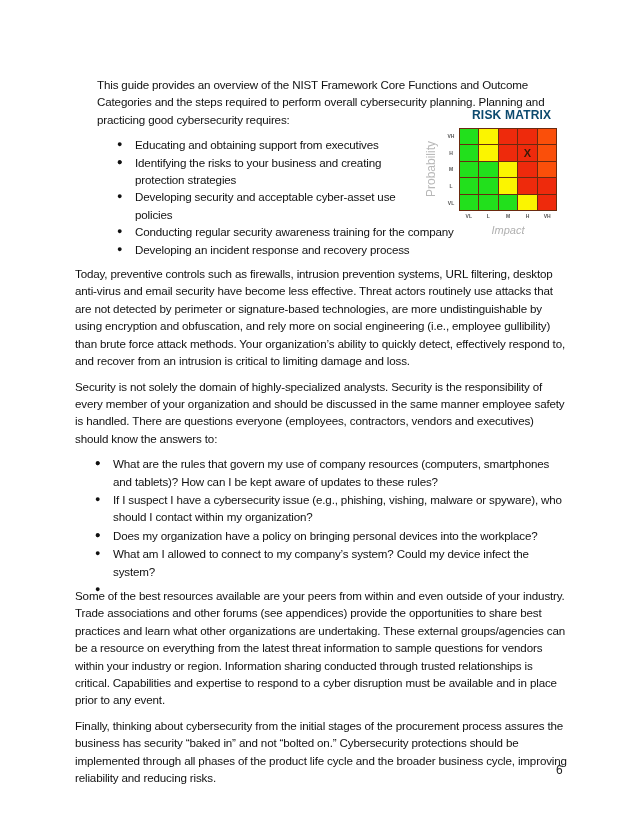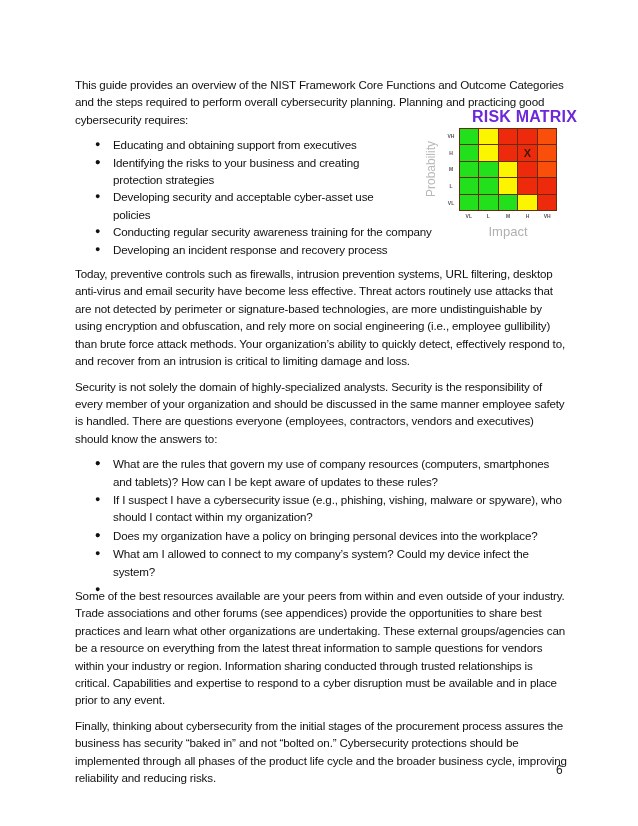--- a/index.html
+++ b/index.html
@@ -45,20 +45,21 @@
     margin: 0;
   }
   li .bullet {
     position: absolute;
     left: 20px;
     top: 0;
     font-size: 9px;
   }
   .intro-wrap {
     position: relative;
+    margin-left: 22px;
   }
   .list-narrow li {
     width: 300px;
   }
   .list-wide {
     margin-top: 2px;
   }
   .list-wide li {
     margin-bottom: 1px;
   }
@@ -72,22 +73,22 @@
     height: 136px;
   }
   .rm-title {
     position: absolute;
     left: 52px;
     top: 2px;
     width: 108px;
     text-align: left;
     font-family: "Liberation Sans", sans-serif;
     font-weight: bold;
-    font-size: 16px;
-    color: #6d28d9;
+    font-size: 12px;
+    color: #0c4a6e;
     letter-spacing: 0.2px;
   }
   .rm-ylabel {
     position: absolute;
     left: -22px;
     top: 56px;
     width: 66px;
     text-align: center;
     transform: rotate(-90deg);
     font-size: 12px;
@@ -147,22 +148,23 @@
     font-size: 5px;
     font-weight: bold;
     color: #555555;
   }
   .rm-xlabel {
     position: absolute;
     left: 39px;
     top: 118px;
     width: 98px;
     text-align: center;
-    font-size: 13px;
+    font-size: 11px;
     color: #b0b0b0;
+    font-style: italic;
   }
 
   .page-number {
     position: absolute;
     left: 556px;
     top: 763px;
     font-size: 12px;
     color: #222222;
   }
 </style>

